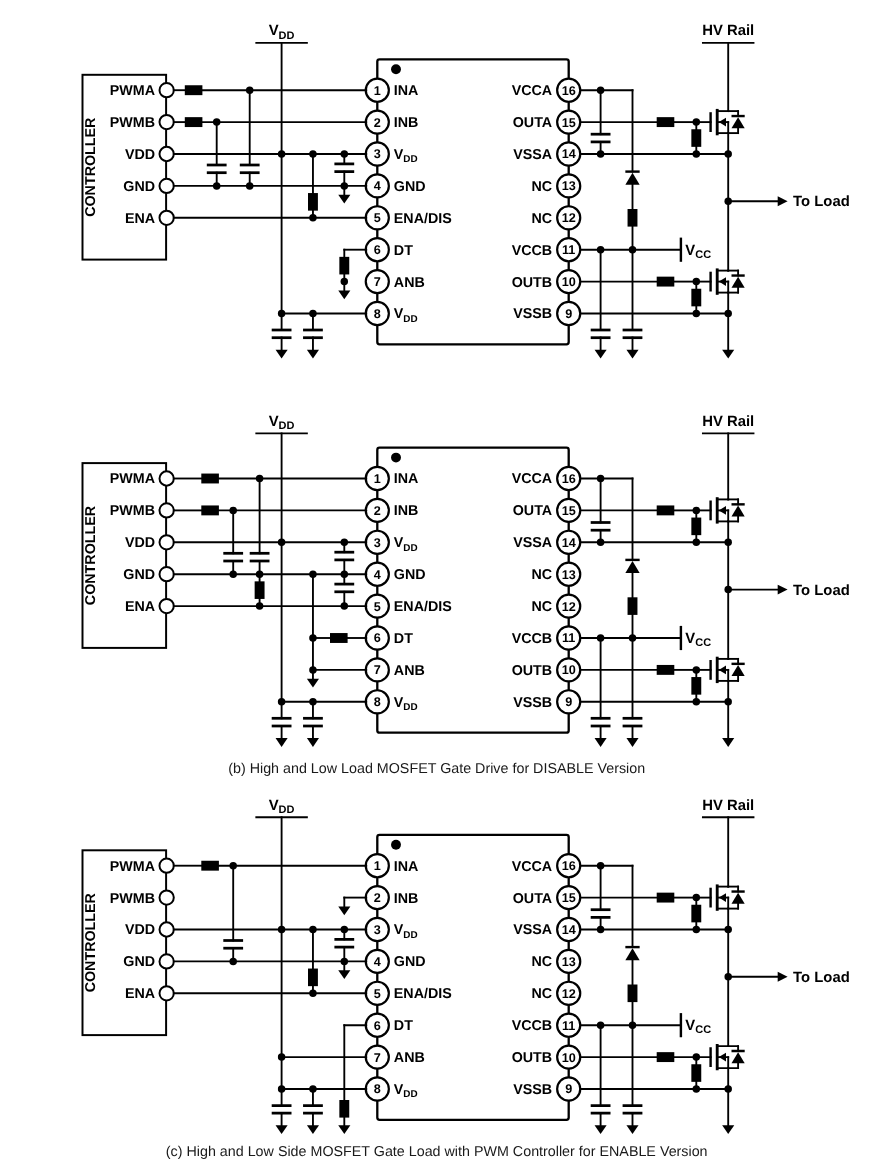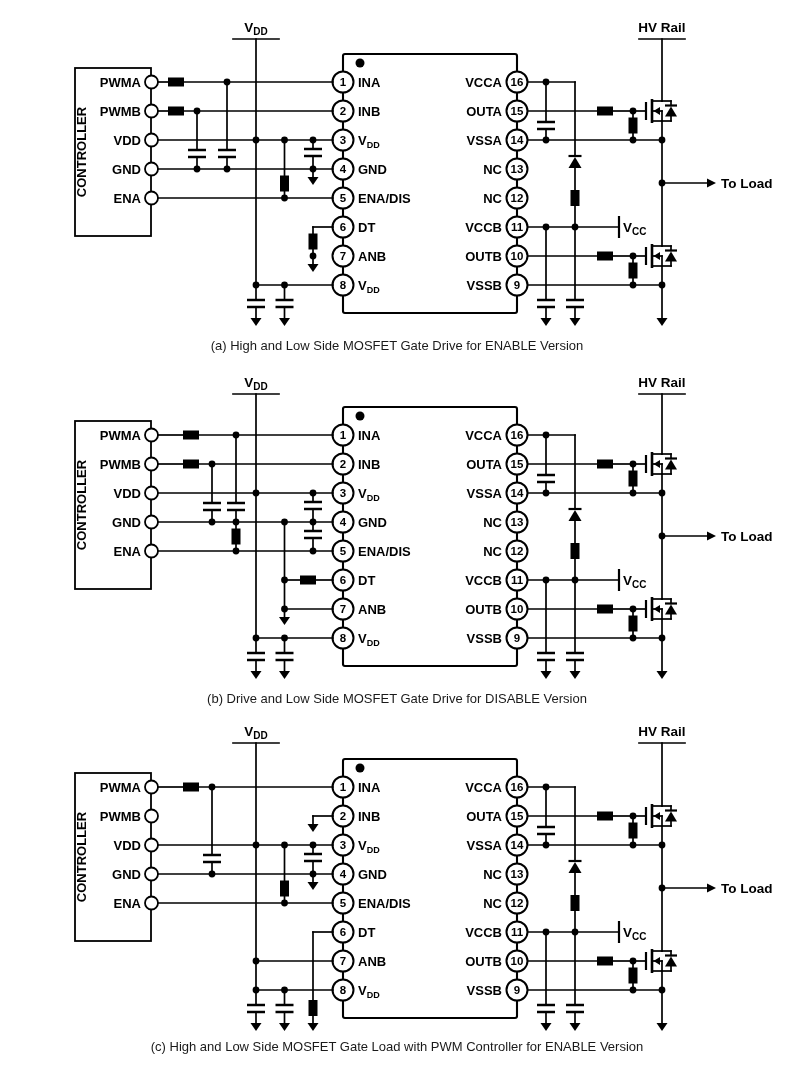--- a/index.html
+++ b/index.html
@@ -661,16 +661,15 @@
         <line x1="546" y1="1012" x2="546" y2="1023" stroke="#000000" stroke-width="1.7" stroke-linecap="square"></line>
         <polygon points="540.5,1023 551.5,1023 546,1031" fill="#000000"></polygon>
         <line x1="575" y1="932" x2="575" y2="1005" stroke="#000000" stroke-width="1.7" stroke-linecap="square"></line>
         <line x1="566" y1="1005" x2="584" y2="1005" stroke="#000000" stroke-width="2.5"></line>
         <line x1="566" y1="1012" x2="584" y2="1012" stroke="#000000" stroke-width="2.5"></line>
         <line x1="575" y1="1012" x2="575" y2="1012" stroke="#000000" stroke-width="1.7" stroke-linecap="square"></line>
         <line x1="575" y1="1012" x2="575" y2="1023" stroke="#000000" stroke-width="1.7" stroke-linecap="square"></line>
         <polygon points="569.5,1023 580.5,1023 575,1031" fill="#000000"></polygon>
       </g>
     </svg>
-  <div class="caption" style="top:338px">(a) High and Low Side MOSFET Gate Drive for ENABLE Version</div>
-  <div class="caption" style="top:691px">(b) Drive and Low Side MOSFET Gate Drive for DISABLE Version</div>
+  <div class="caption" style="top:691px">(b) High and Low Load MOSFET Gate Drive for DISABLE Version</div>
   <div class="caption" style="top:1039px">(c) High and Low Side MOSFET Gate Load with PWM Controller for ENABLE Version</div>
 </div>
 
 </body></html>

